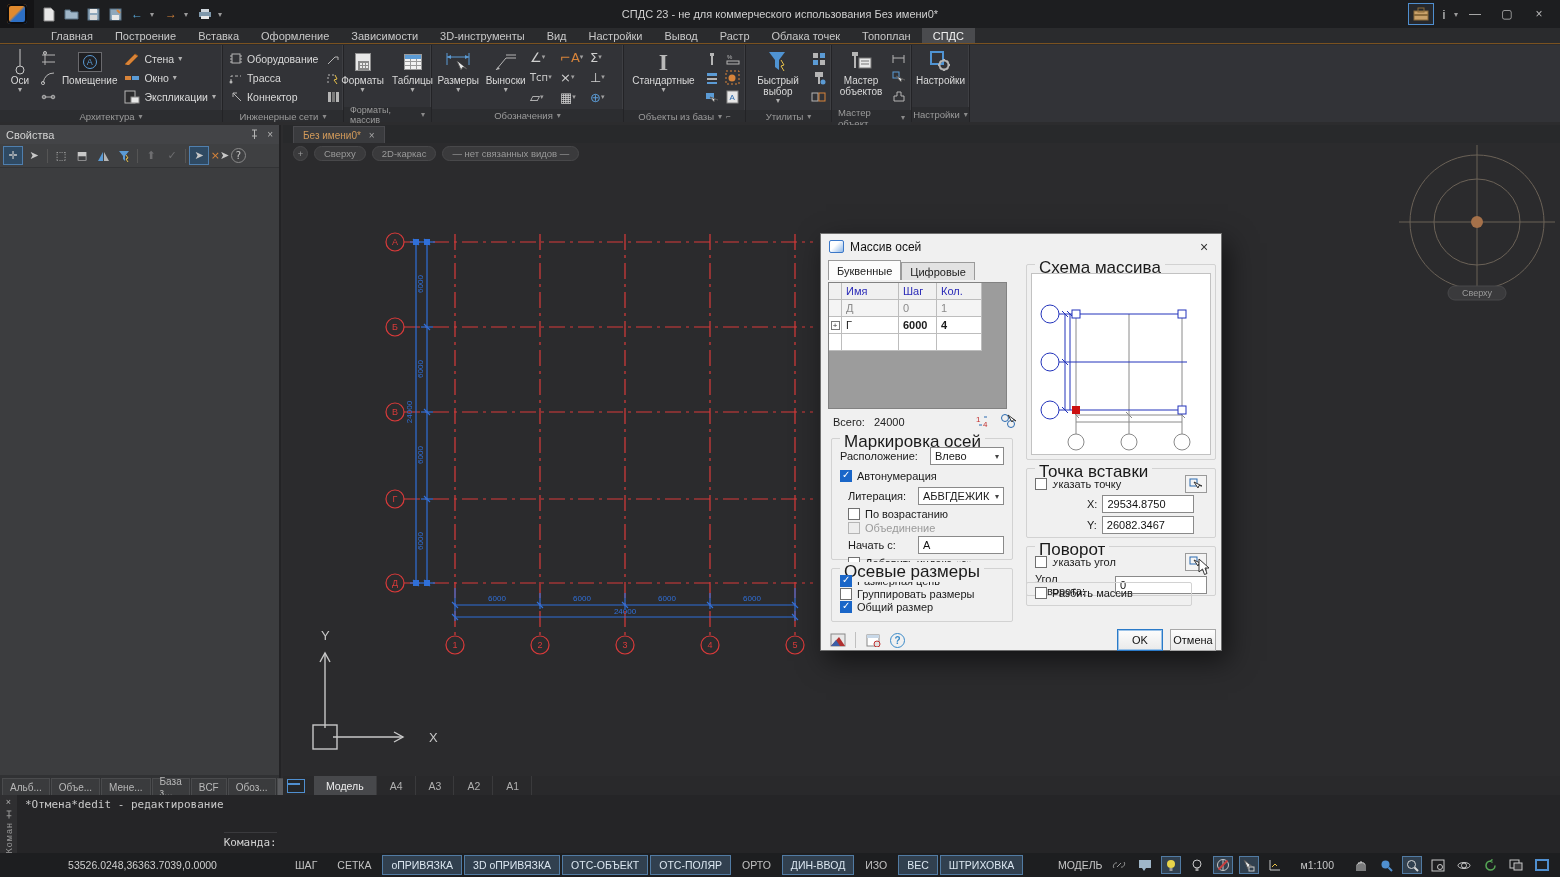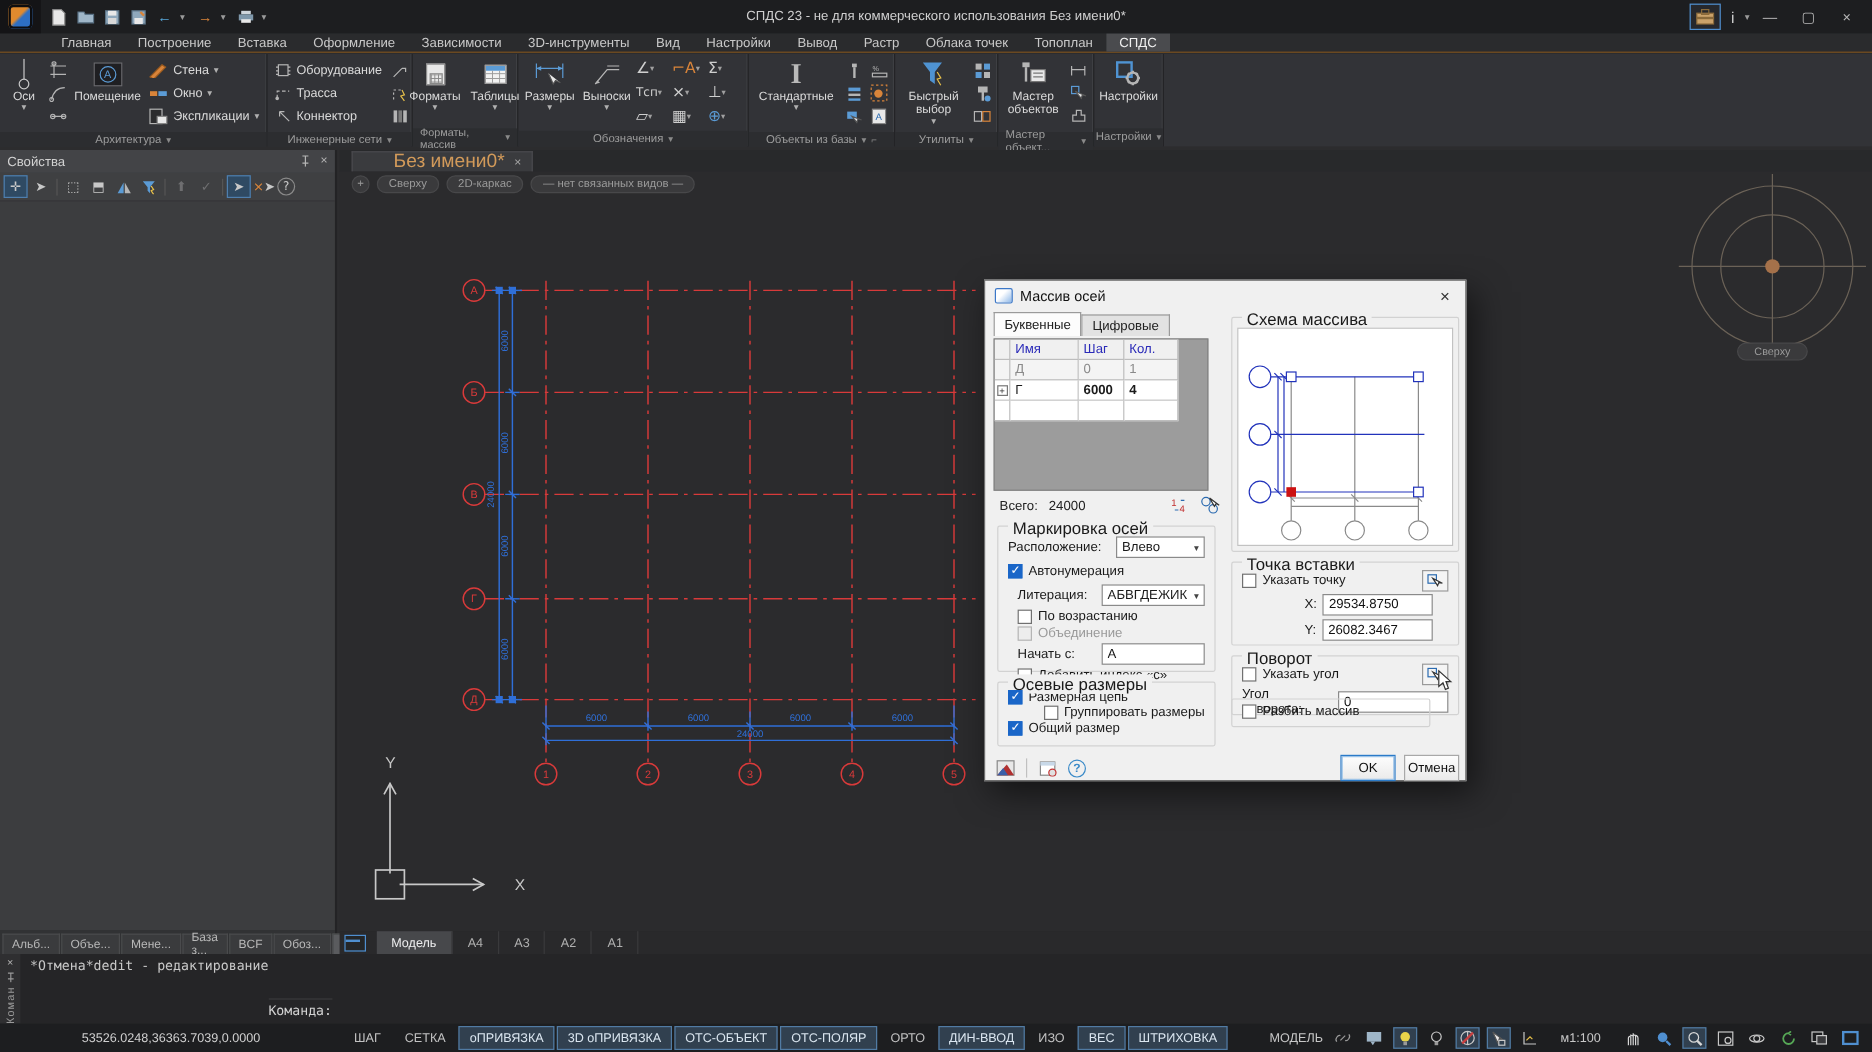--- a/index.html
+++ b/index.html
@@ -65,21 +65,21 @@
   .ptool.dim { color:#6e6e70; }
   .psep { width:1px; height:14px; background:#555; margin:0 2px; }
   #props-body { flex:1; background:#3c3d3f; }
   #props-tabs { height:20px; background:#313234; display:flex; align-items:flex-end; gap:1px; padding:0 2px; }
   .ptab { height:17px; padding:0 7px; background:#3a3b3d; border:1px solid #4a4b4d; border-bottom:none; font-size:10px; color:#b8b8b8; display:flex; align-items:center; }
   .ptab.active { background:#5a5b5e; color:#e8e8e8; }
 
   
   #doctabs { position:absolute; left:283px; top:125px; width:1277px; height:18px; background:#28292b; display:flex; align-items:flex-end; }
   .dtab-doc { height:17px; background:#3a3b3e; border:1px solid #4a4a4e; border-bottom:none; display:flex; align-items:center; gap:8px; padding:0 9px; margin-left:10px; }
-  .dtab-doc .t { font-size:16px; color:#d29a5a;margin-left:25px; }
+  .dtab-doc .t { font-size:10px; color:#d29a5a; }
   .dtab-doc .x { font-size:10px; color:#a8a8a8; }
 
   #canvas { position:absolute; left:283px; top:143px; width:1277px; height:633px; background:#2b2b2d; overflow:hidden; }
   #pills { position:absolute; left:10px; top:3px; display:flex; gap:6px; z-index:5; }
   .pill { height:15px; border-radius:8px; background:#3a3a3c; border:1px solid #48484a; color:#9a9a9a; font-size:9.5px; display:flex; align-items:center; padding:0 9px; }
   .pill.round { width:15px; padding:0; justify-content:center; }
 
   
   #layoutbar { position:absolute; left:283px; top:776px; width:1277px; height:19px; background:#29292b; display:flex; align-items:center; gap:1px; padding-left:4px; }
   .lt-icon { width:18px; height:14px; margin-right:8px; border:1px solid #4f8fd0; background:linear-gradient(#4f8fd0 2px,transparent 2px) 0 3px/12px 4px no-repeat,#242628; }
@@ -122,21 +122,21 @@
   .c0 { width:13px; padding:0; justify-content:center; }
   .c1 { width:57px; } .c2 { width:38px; } .c3 { width:45px; }
   .rowdim .tcell { color:#8a8a8a; background:#f4f4f4; }
   .expbox { width:9px; height:9px; border:1px solid #777; font-size:8px; line-height:7px; text-align:center; color:#333; background:#fff; }
 
   #total-line { position:absolute; left:12px; top:182px; font-size:11px; color:#222; }
   #tbl-btns { position:absolute; left:152px; top:178px; display:flex; gap:6px; }
   .mini-ic { width:20px; height:18px; display:flex; align-items:center; justify-content:center; }
 
   .gbox { position:absolute; border:1px solid #d2d2d2; border-radius:2px; }
-  .gbox .gt { position:absolute; top:-7px; left:8px; background:#f0f0f0; padding:0 4px; font-size:14px; color:#1a1a1a; }
+  .gbox .gt { position:absolute; top:-7px; left:8px; background:#f0f0f0; padding:0 4px; font-size:17px; color:#1a1a1a; }
 
   .frow { display:flex; align-items:center; gap:5px; margin:5px 8px 0 8px; }
   .cb { width:12px; height:12px; border:1px solid #707070; background:#fff; flex:0 0 auto; position:relative; }
   .cb.on { background:#1a66c8; border-color:#1a66c8; }
   .cb.on:after { content:"✓"; position:absolute; left:1px; top:-2px; color:#fff; font-size:10px; }
   .cb.dis { border-color:#b5b5b5; background:#ededed; }
   .cbl { font-size:11px; color:#1a1a1a; }
   .cbl.dis { color:#9a9a9a; }
   .sel { height:18px; background:#fff; border:1px solid #8a8a8a; display:flex; align-items:center; font-size:11px; padding:0 4px; position:relative; }
   .sel .sv { flex:1; }
@@ -1008,21 +1008,21 @@
       <span class="cbl">Добавить индекс «с»</span>
     </div>
   </div>
 
   <div class="gbox" style="left:10px; top:334px; width:182px; height:54px;">
     <span class="gt">Осевые размеры</span>
     <div class="frow" style="margin-top:6px;">
       <span class="cb on"></span>
       <span class="cbl">Размерная цепь</span>
     </div>
-    <div class="frow" style="margin-top:1px;justify-content:flex-end;">
+    <div class="frow" style="margin-top:1px;">
       <span class="cb"></span>
       <span class="cbl">Группировать размеры</span>
     </div>
     <div class="frow" style="margin-top:1px;">
       <span class="cb on"></span>
       <span class="cbl">Общий размер</span>
     </div>
   </div>
 
   <div class="gbox" id="scheme">

